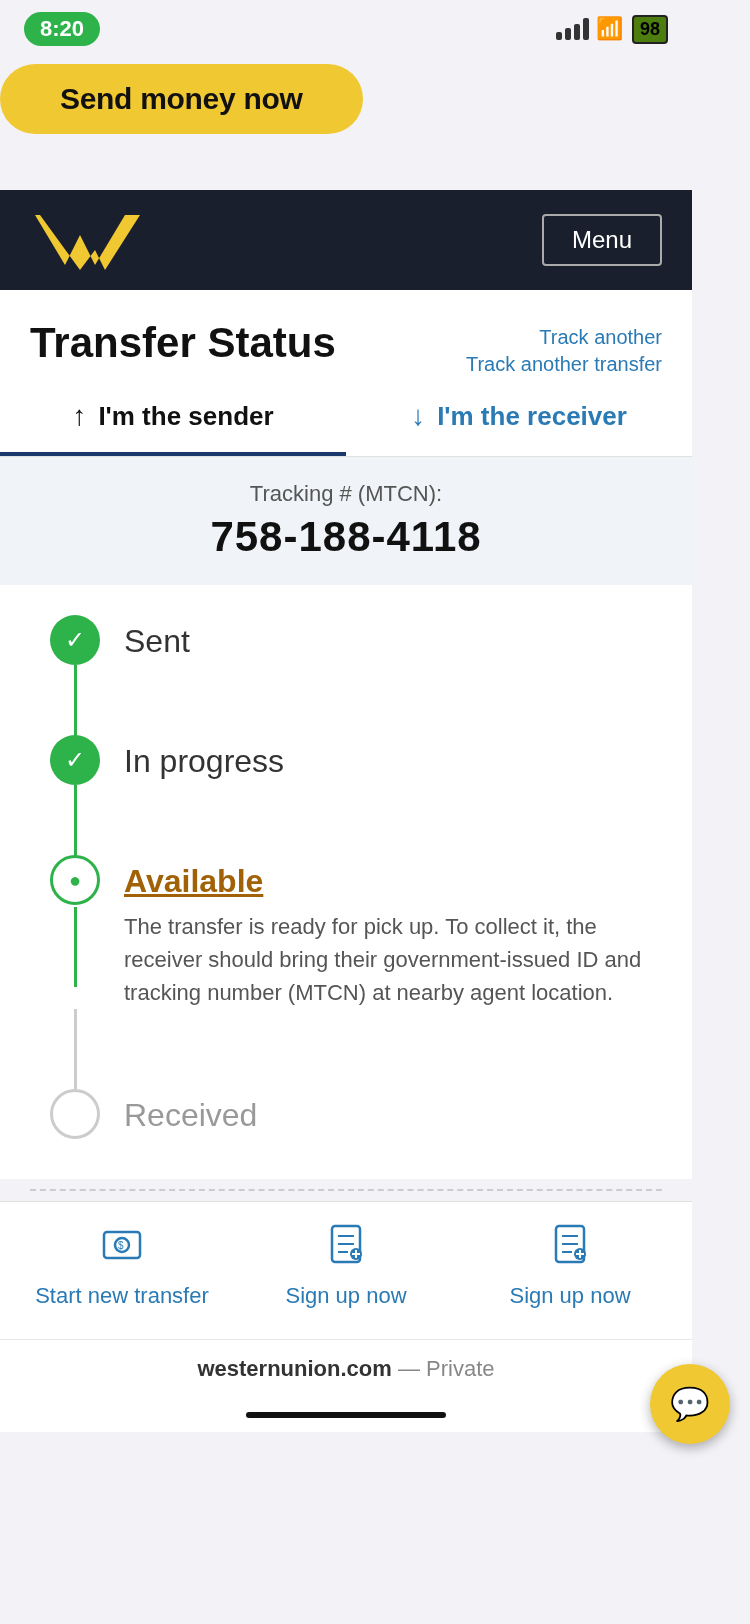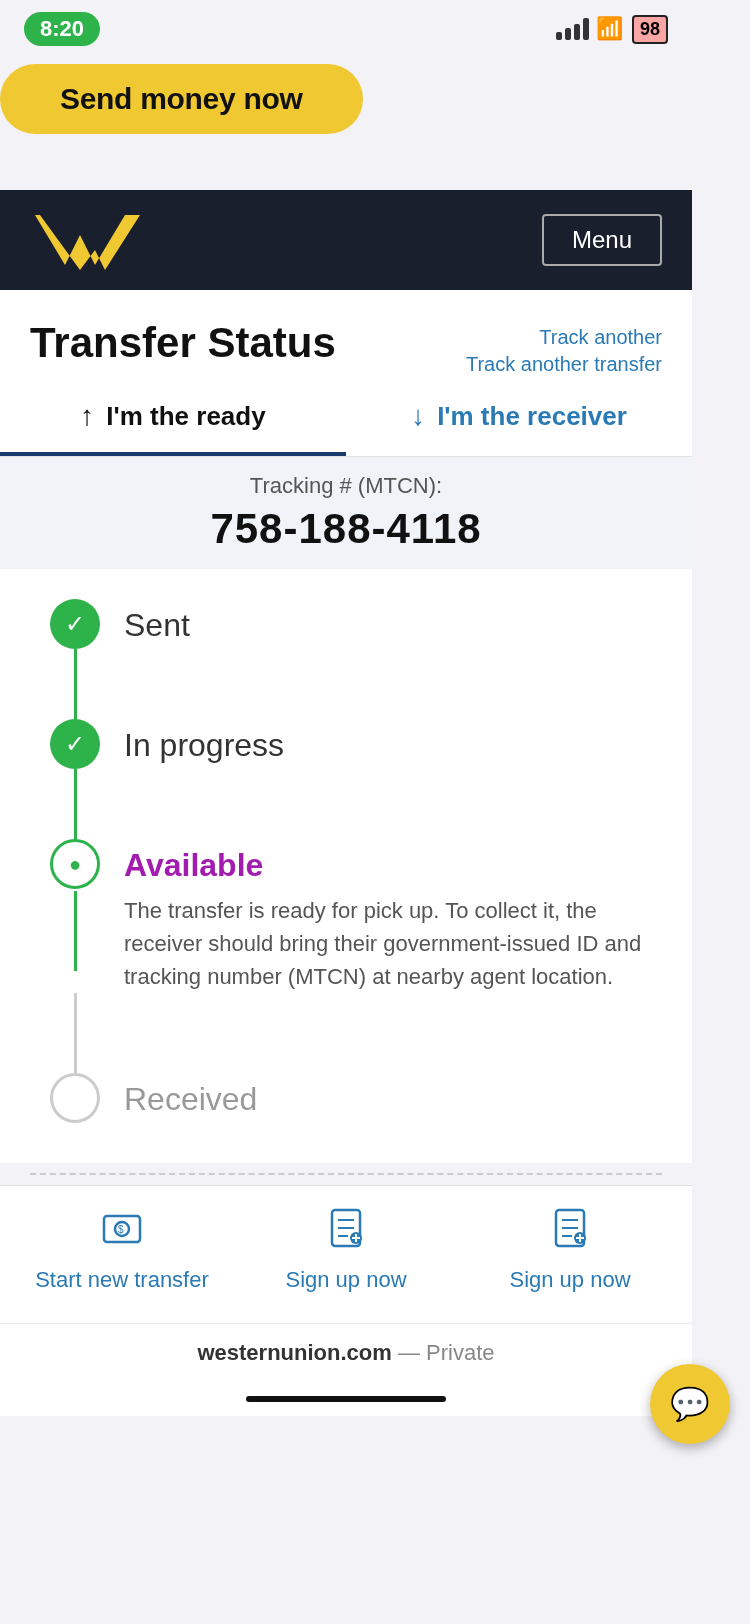--- a/index.html
+++ b/index.html
@@ -30,21 +30,21 @@
       border-radius: 20px;
     }
     .status-icons {
       display: flex;
       align-items: center;
       gap: 8px;
     }
     .battery-icon {
       font-size: 20px;
       font-weight: 700;
-      background: #fca5a5;
+      background: #4d7c0f;
       border: 2px solid #222;
       border-radius: 4px;
       padding: 2px 6px;
       display: flex;
       align-items: center;
       font-size: 18px;
     }
 
     
     .top-banner {
@@ -160,21 +160,21 @@
       bottom: 0;
       left: 0;
       width: 50%;
       height: 4px;
       background: #1a3a6b;
     }
 
     
     .tracking-section {
       background: #f0f4f8;
-      padding: 16px 30px;
+      padding: 24px 30px;
       text-align: center;
     }
     .tracking-label {
       font-size: 22px;
       color: #555;
       margin-bottom: 6px;
     }
     .tracking-number {
       font-size: 42px;
       font-weight: 800;
@@ -234,21 +234,22 @@
     .timeline-content {
       padding-top: 8px;
     }
     .timeline-status {
       font-size: 32px;
       font-weight: 500;
       color: #333;
     }
     .timeline-status.bold {
       font-weight: 800;
-      color: #a21caf;
+      color: #a16207;
+      text-decoration: underline;
     }
     .timeline-desc {
       font-size: 22px;
       color: #555;
       margin-top: 10px;
       line-height: 1.5;
       max-width: 520px;
     }
 
     
@@ -386,21 +387,21 @@
     <div class="transfer-title">Transfer Status</div>
     <div class="track-links">
       <a class="track-link">Track another</a>
       <a class="track-link">Track another transfer</a>
     </div>
   </div>
 
   <div class="tabs">
     <div class="tab tab-sender">
       <span style="font-size:28px;">↑</span>
-      <span>I'm the ready</span>
+      <span>I'm the sender</span>
     </div>
     <div class="tab tab-receiver">
       <span style="font-size:28px; color:#2a7ab5;">↓</span>
       <span>I'm the receiver</span>
     </div>
     <div class="tab-active-indicator"></div>
   </div>
 
   <div class="tracking-section">
     <div class="tracking-label">Tracking # (MTCN):</div>

